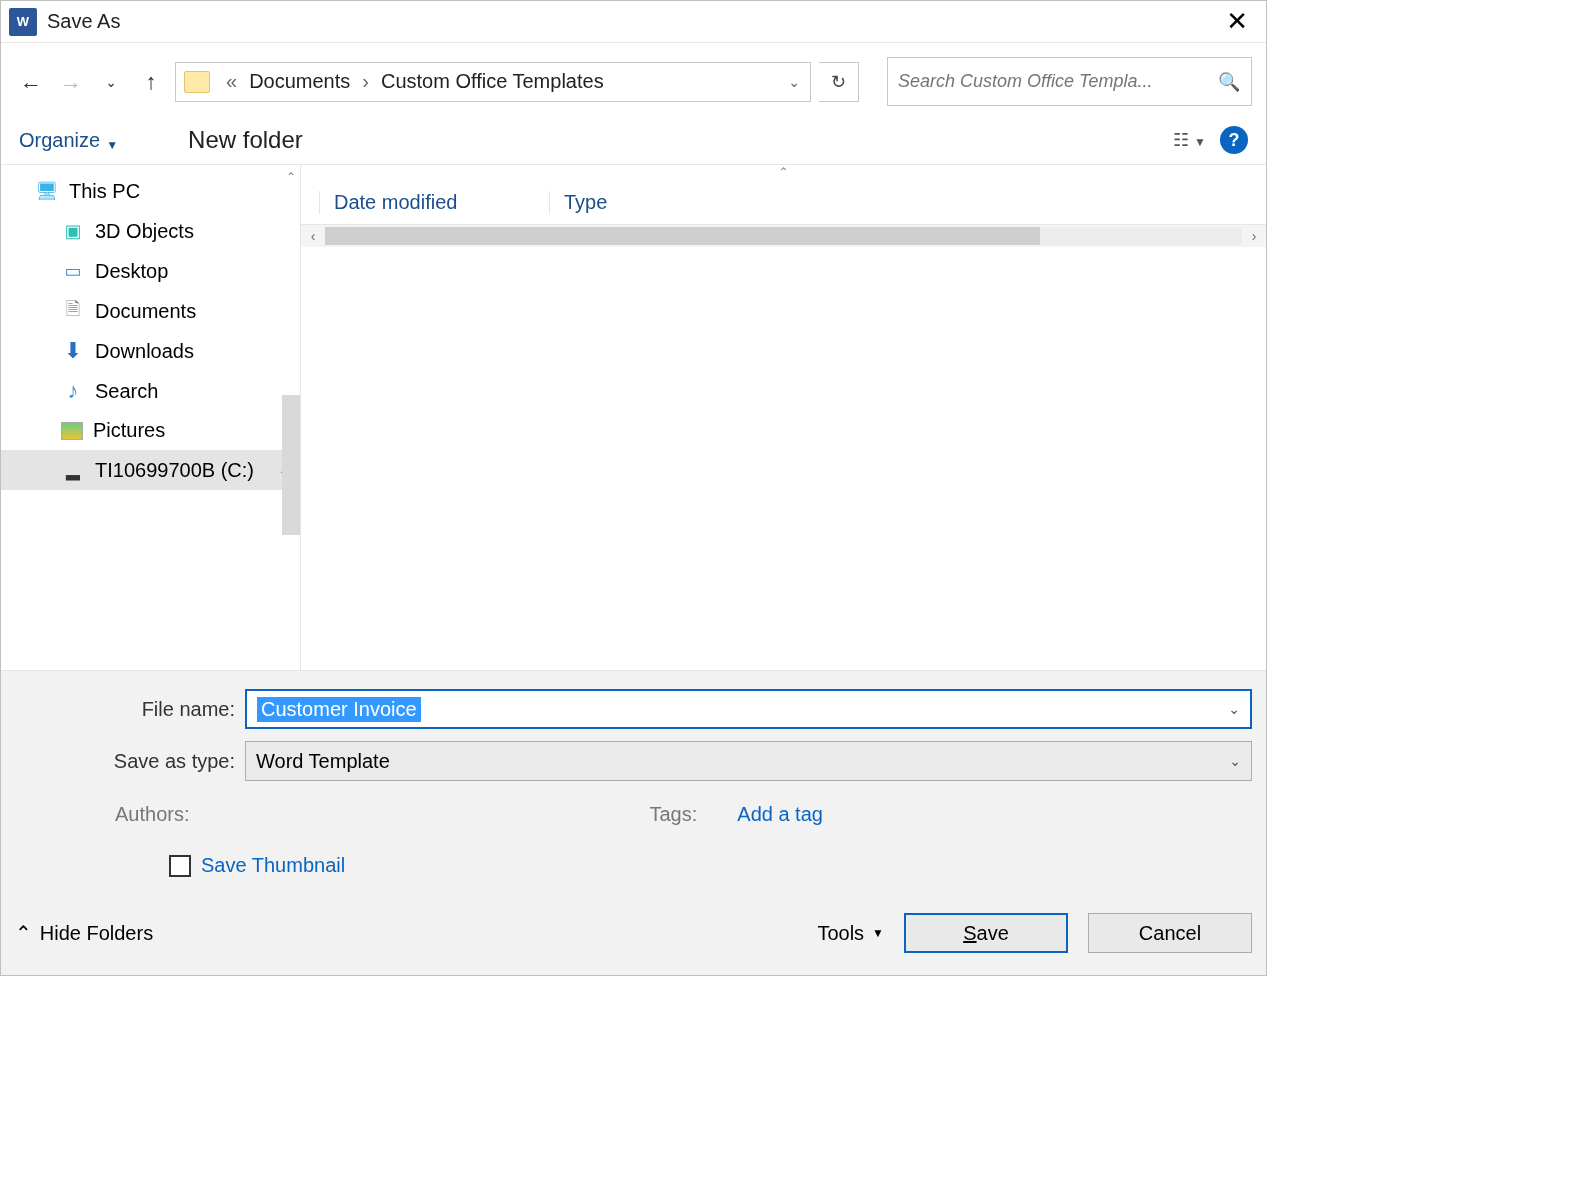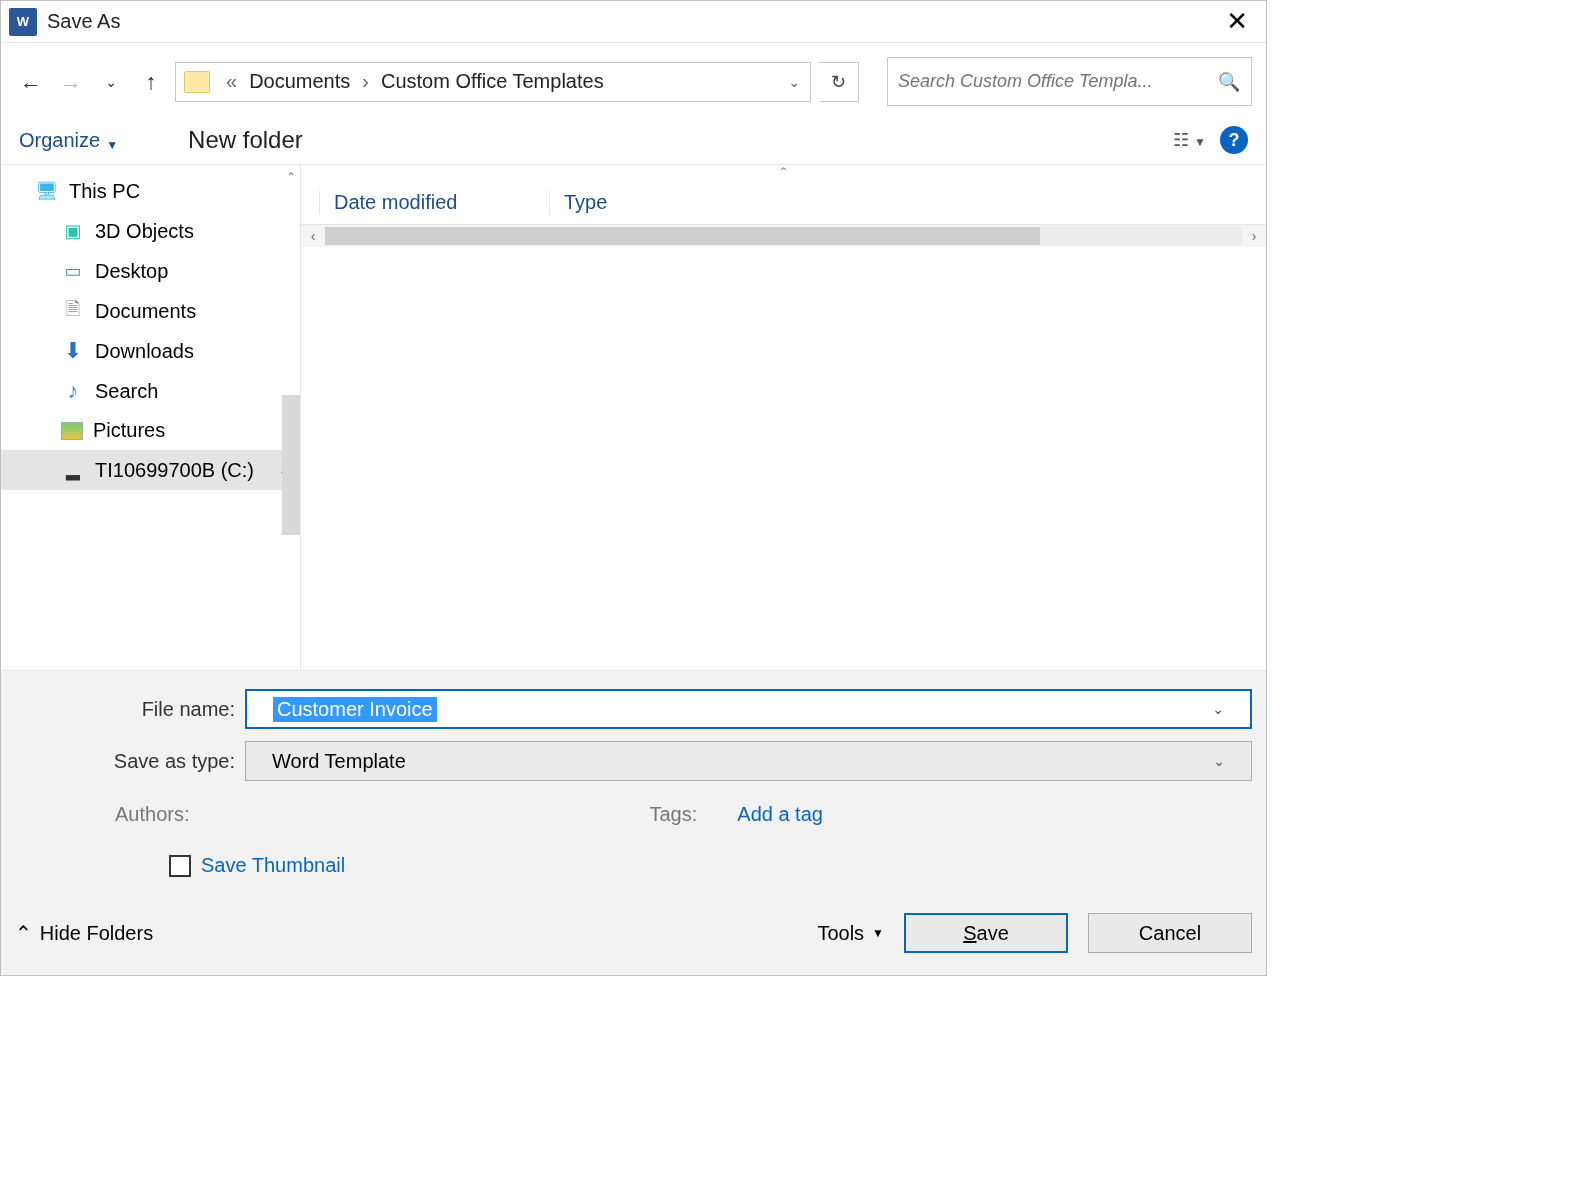--- a/index.html
+++ b/index.html
@@ -63,21 +63,21 @@
   .emptymsg { flex: 1; text-align: center; padding-top: 30px; font-size: 20px; color: #555; }
   .hscroll { height: 22px; display: flex; align-items: center; background: #f4f4f4; }
   .hscroll .arr { width: 24px; text-align: center; color: #666; font-size: 14px; }
   .hscroll .track { flex: 1; height: 18px; background: #ececec; position: relative; }
   .hscroll .thumb { position: absolute; left: 0; width: 78%; height: 100%; background: #cfcfcf; }
 
   
   .form { background: #f2f2f2; padding: 18px 14px 8px 14px; }
   .formrow { display: flex; align-items: center; margin-bottom: 12px; }
   .formlabel { width: 230px; text-align: right; font-size: 20px; color: #333; padding-right: 10px; }
-  .combo { flex: 1; height: 40px; border: 1px solid #adadad; background: #fff; display: flex; align-items: center; padding: 0 26px; font-size: 20px; position: relative; }
+  .combo { flex: 1; height: 40px; border: 1px solid #adadad; background: #fff; display: flex; align-items: center; padding: 0 10px; font-size: 20px; position: relative; }
   .combo.filename { border: 2px solid #0a64c2; }
   .combo.filename .val { background: #3399ff; color: #fff; padding: 1px 4px; }
   .combo.type { background: #eaeaea; }
   .combo .chev { margin-left: auto; color: #555; font-size: 14px; }
   .metarow { display: flex; align-items: center; gap: 40px; padding: 10px 0 10px 100px; font-size: 20px; }
   .metarow .lbl { color: #777; }
   .addtag { color: #0a64c2; cursor: pointer; }
   .thumbrow { display: flex; align-items: center; gap: 10px; padding: 18px 0 10px 154px; font-size: 20px; }
   .chk { width: 22px; height: 22px; border: 2px solid #333; background: #fff; cursor: pointer; }
   .thumblbl { color: #0a64c2; }

